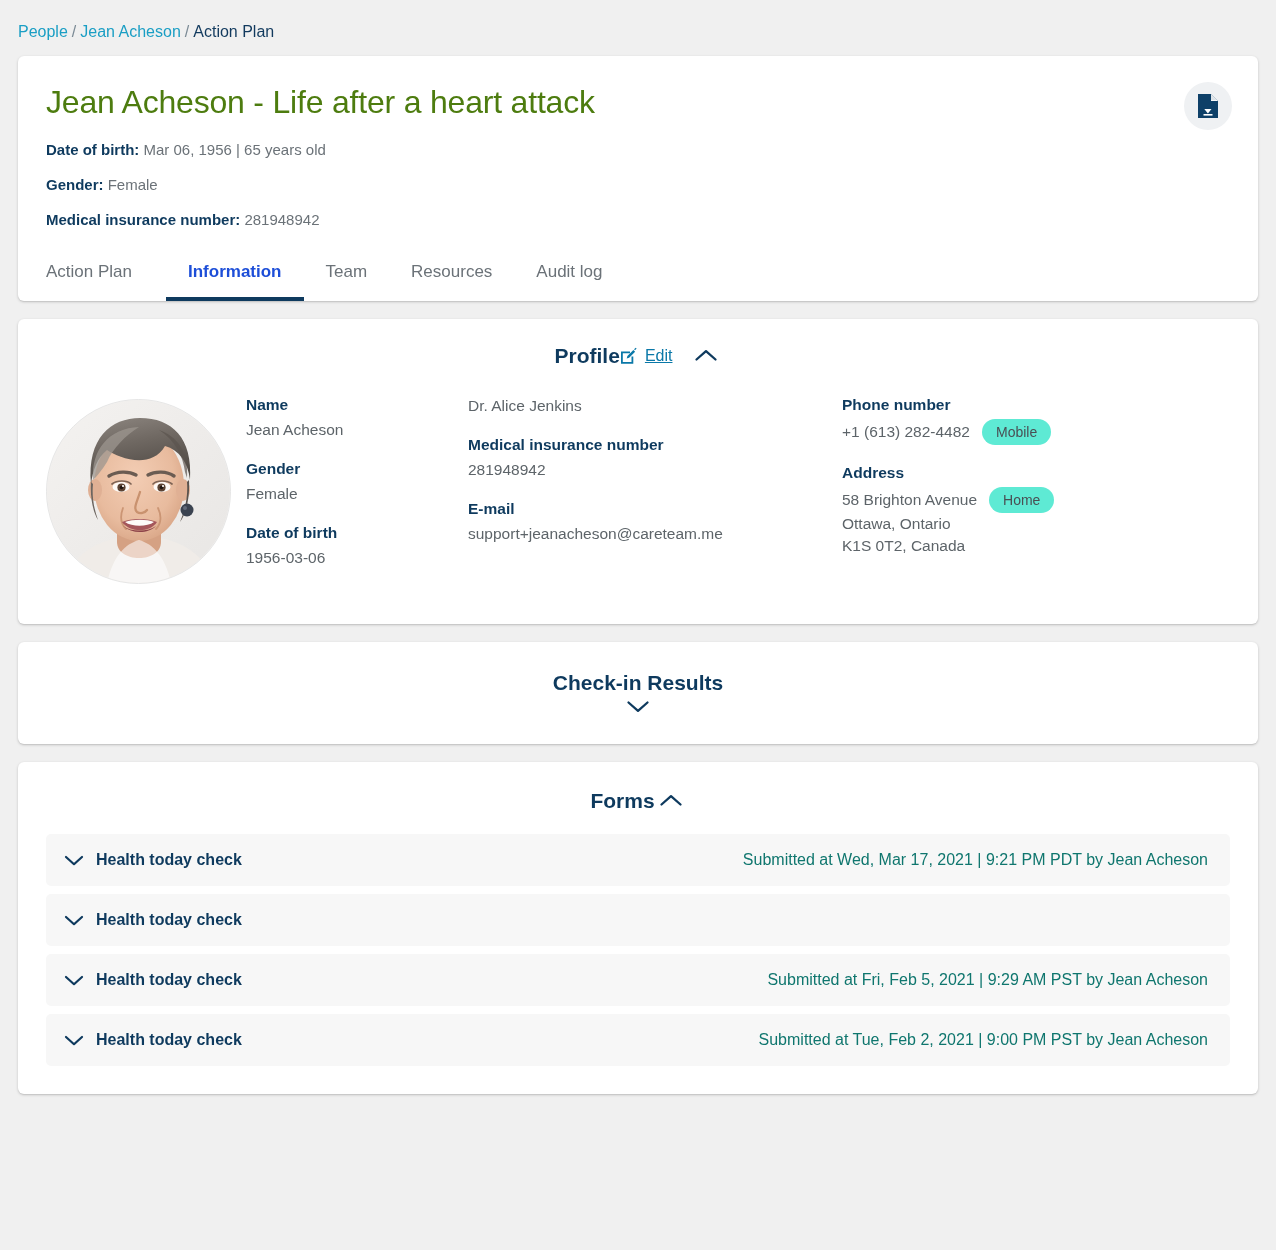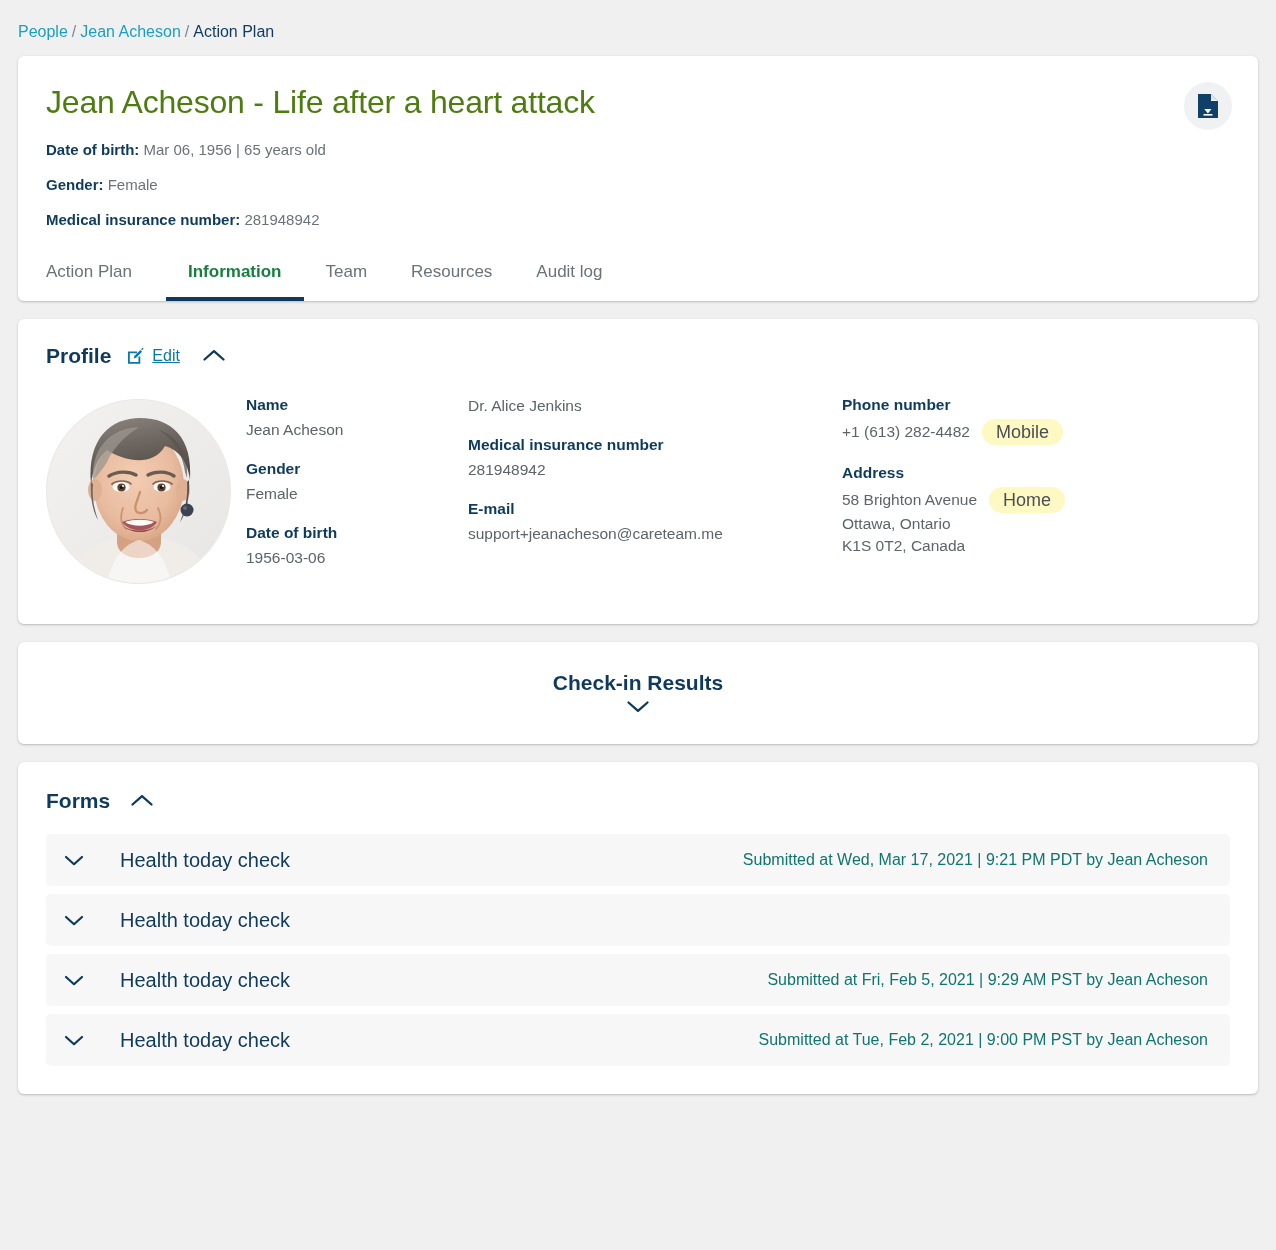--- a/index.html
+++ b/index.html
@@ -79,32 +79,31 @@
     font-size: 17px;
     color: #6b7278;
     padding: 10px 22px 14px 22px;
     cursor: pointer;
     border-bottom: 4px solid transparent;
     white-space: nowrap;
     line-height: 22px;
   }
   .tab:first-child { padding-left: 0; margin-right: 12px; }
   .tab.active {
-    color: #15803d;
+    color: #1d4ed8;
     font-weight: bold;
     border-bottom-color: #0e3a5e;
   }
 
   
   .sec-head {
     display: flex;
     align-items: center;
-    justify-content: flex-start;
+    justify-content: center;
     padding: 24px 27px 10px 28px;
-    gap: 16px;
   }
   .sec-title {
     font-size: 21px;
     font-weight: bold;
     color: #0e3a5e;
     line-height: 26px;
   }
   .sec-actions { display: flex; align-items: center; gap: 18px; }
   .edit-link {
     display: inline-flex; align-items: center; gap: 7px;
@@ -151,24 +150,24 @@
     margin-bottom: 4px;
   }
   .f-value {
     font-size: 15.5px;
     color: #5d6469;
     line-height: 22px;
   }
   .f-row { display: flex; align-items: center; gap: 12px; }
   .pill {
     display: inline-block;
-    background: #fef9c3;
+    background: #5eead4;
     color: #4a4f54;
     border-radius: 13px;
-    font-size: 18px;
+    font-size: 14px;
     padding: 5px 14px;
     line-height: 16px;
     white-space: nowrap;
   }
 
   
   .collapsed-head {
     display: flex; align-items: center; justify-content: space-between;
     padding: 28px 28px 28px 28px;
     flex-direction: column;
@@ -182,25 +181,24 @@
     display: flex;
     align-items: center;
     justify-content: space-between;
     padding: 16px 22px 16px 18px;
     margin-bottom: 8px;
     cursor: pointer;
   }
   .form-row:last-child { margin-bottom: 0; }
   .form-left { display: flex; align-items: center; gap: 12px; }
   .form-name {
-    font-size: 20px;
-    font-weight: normal;
+    font-size: 16px;
+    font-weight: bold;
     color: #0e3a5e;
     line-height: 20px;
-    margin-left: 24px;
   }
   .form-sub {
     font-size: 16px;
     color: #0f766e;
     line-height: 20px;
     white-space: nowrap;
   }
   svg { display: block; }
 </style>
 </head>

